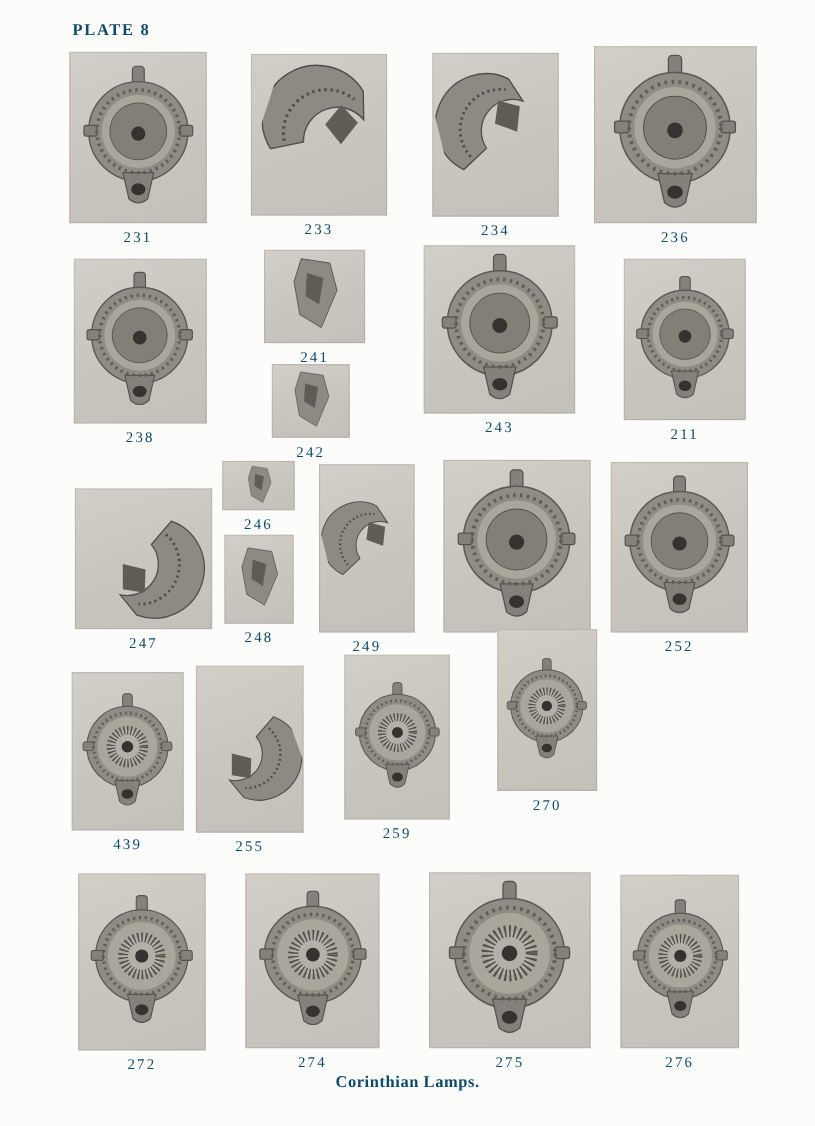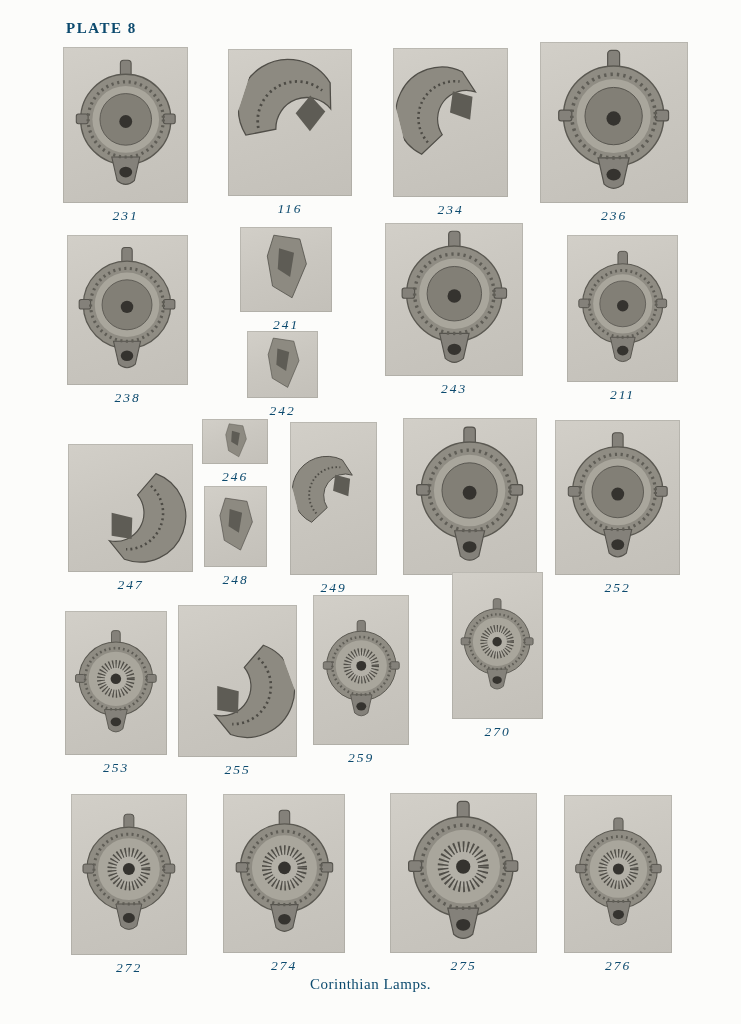--- a/index.html
+++ b/index.html
@@ -12,23 +12,23 @@
     color:#0c4a6e;
     overflow:hidden;
     padding-left:19px;
   }
   .plate-title{
     position:absolute;left:66px;top:20px;
     font-size:15px;font-weight:bold;letter-spacing:1.5px;
   }
   .plate-caption{
     position:absolute;left:0;top:976px;width:741px;
-    text-align:center;font-size:15px;letter-spacing:0.5px;
-  }
-  figure.plate-figure{position:absolute;margin:0;padding:0;font-style:italic;}
+    text-align:center;font-size:15px;letter-spacing:0.5px;font-weight:bold;
+  }
+  figure.plate-figure{position:absolute;margin:0;padding:0;}
   .photo{
     width:100%;
     background:linear-gradient(160deg,#d2cfc8 0%,#cac7c0 45%,#c3c0b9 100%);
     box-shadow:0 0 0 1px rgba(120,118,112,0.25) inset;
     display:flex;align-items:center;justify-content:center;
     overflow:hidden;
   }
   .photo svg{width:86%;height:92%;display:block;}
   .fig-num{
     margin-top:5px;text-align:center;
@@ -103,21 +103,21 @@
     </div>
     <figcaption class="fig-num">231</figcaption>
   </figure>
 
   <figure class="plate-figure rotA" style="left:228px;top:49px;width:124px">
     <div class="photo" style="height:147px">
       <svg>
           <use href="#lamp-arc" xlink:href="#lamp-arc"></use>
         </svg>
     </div>
-    <figcaption class="fig-num">116</figcaption>
+    <figcaption class="fig-num">233</figcaption>
   </figure>
 
   <figure class="plate-figure rotB" style="left:393px;top:48px;width:115px">
     <div class="photo" style="height:149px">
       <svg>
           <use href="#lamp-arc" xlink:href="#lamp-arc"></use>
         </svg>
     </div>
     <figcaption class="fig-num">234</figcaption>
   </figure>
@@ -229,24 +229,24 @@
     </div>
     <figcaption class="fig-num">252</figcaption>
   </figure>
 
   <figure class="plate-figure" style="left:65px;top:611px;width:102px">
     <div class="photo" style="height:144px">
       <svg>
           <use href="#lamp-round-rays" xlink:href="#lamp-round-rays"></use>
         </svg>
     </div>
-    <figcaption class="fig-num">253</figcaption>
-  </figure>
-
-  <figure class="plate-figure rotC" style="left:178px;top:605px;width:119px">
+    <figcaption class="fig-num">439</figcaption>
+  </figure>
+
+  <figure class="plate-figure rotC" style="left:178px;top:605px;width:98px">
     <div class="photo" style="height:152px">
       <svg>
           <use href="#lamp-arc" xlink:href="#lamp-arc"></use>
         </svg>
     </div>
     <figcaption class="fig-num">255</figcaption>
   </figure>
 
   <figure class="plate-figure" style="left:313px;top:595px;width:96px">
     <div class="photo" style="height:150px">

